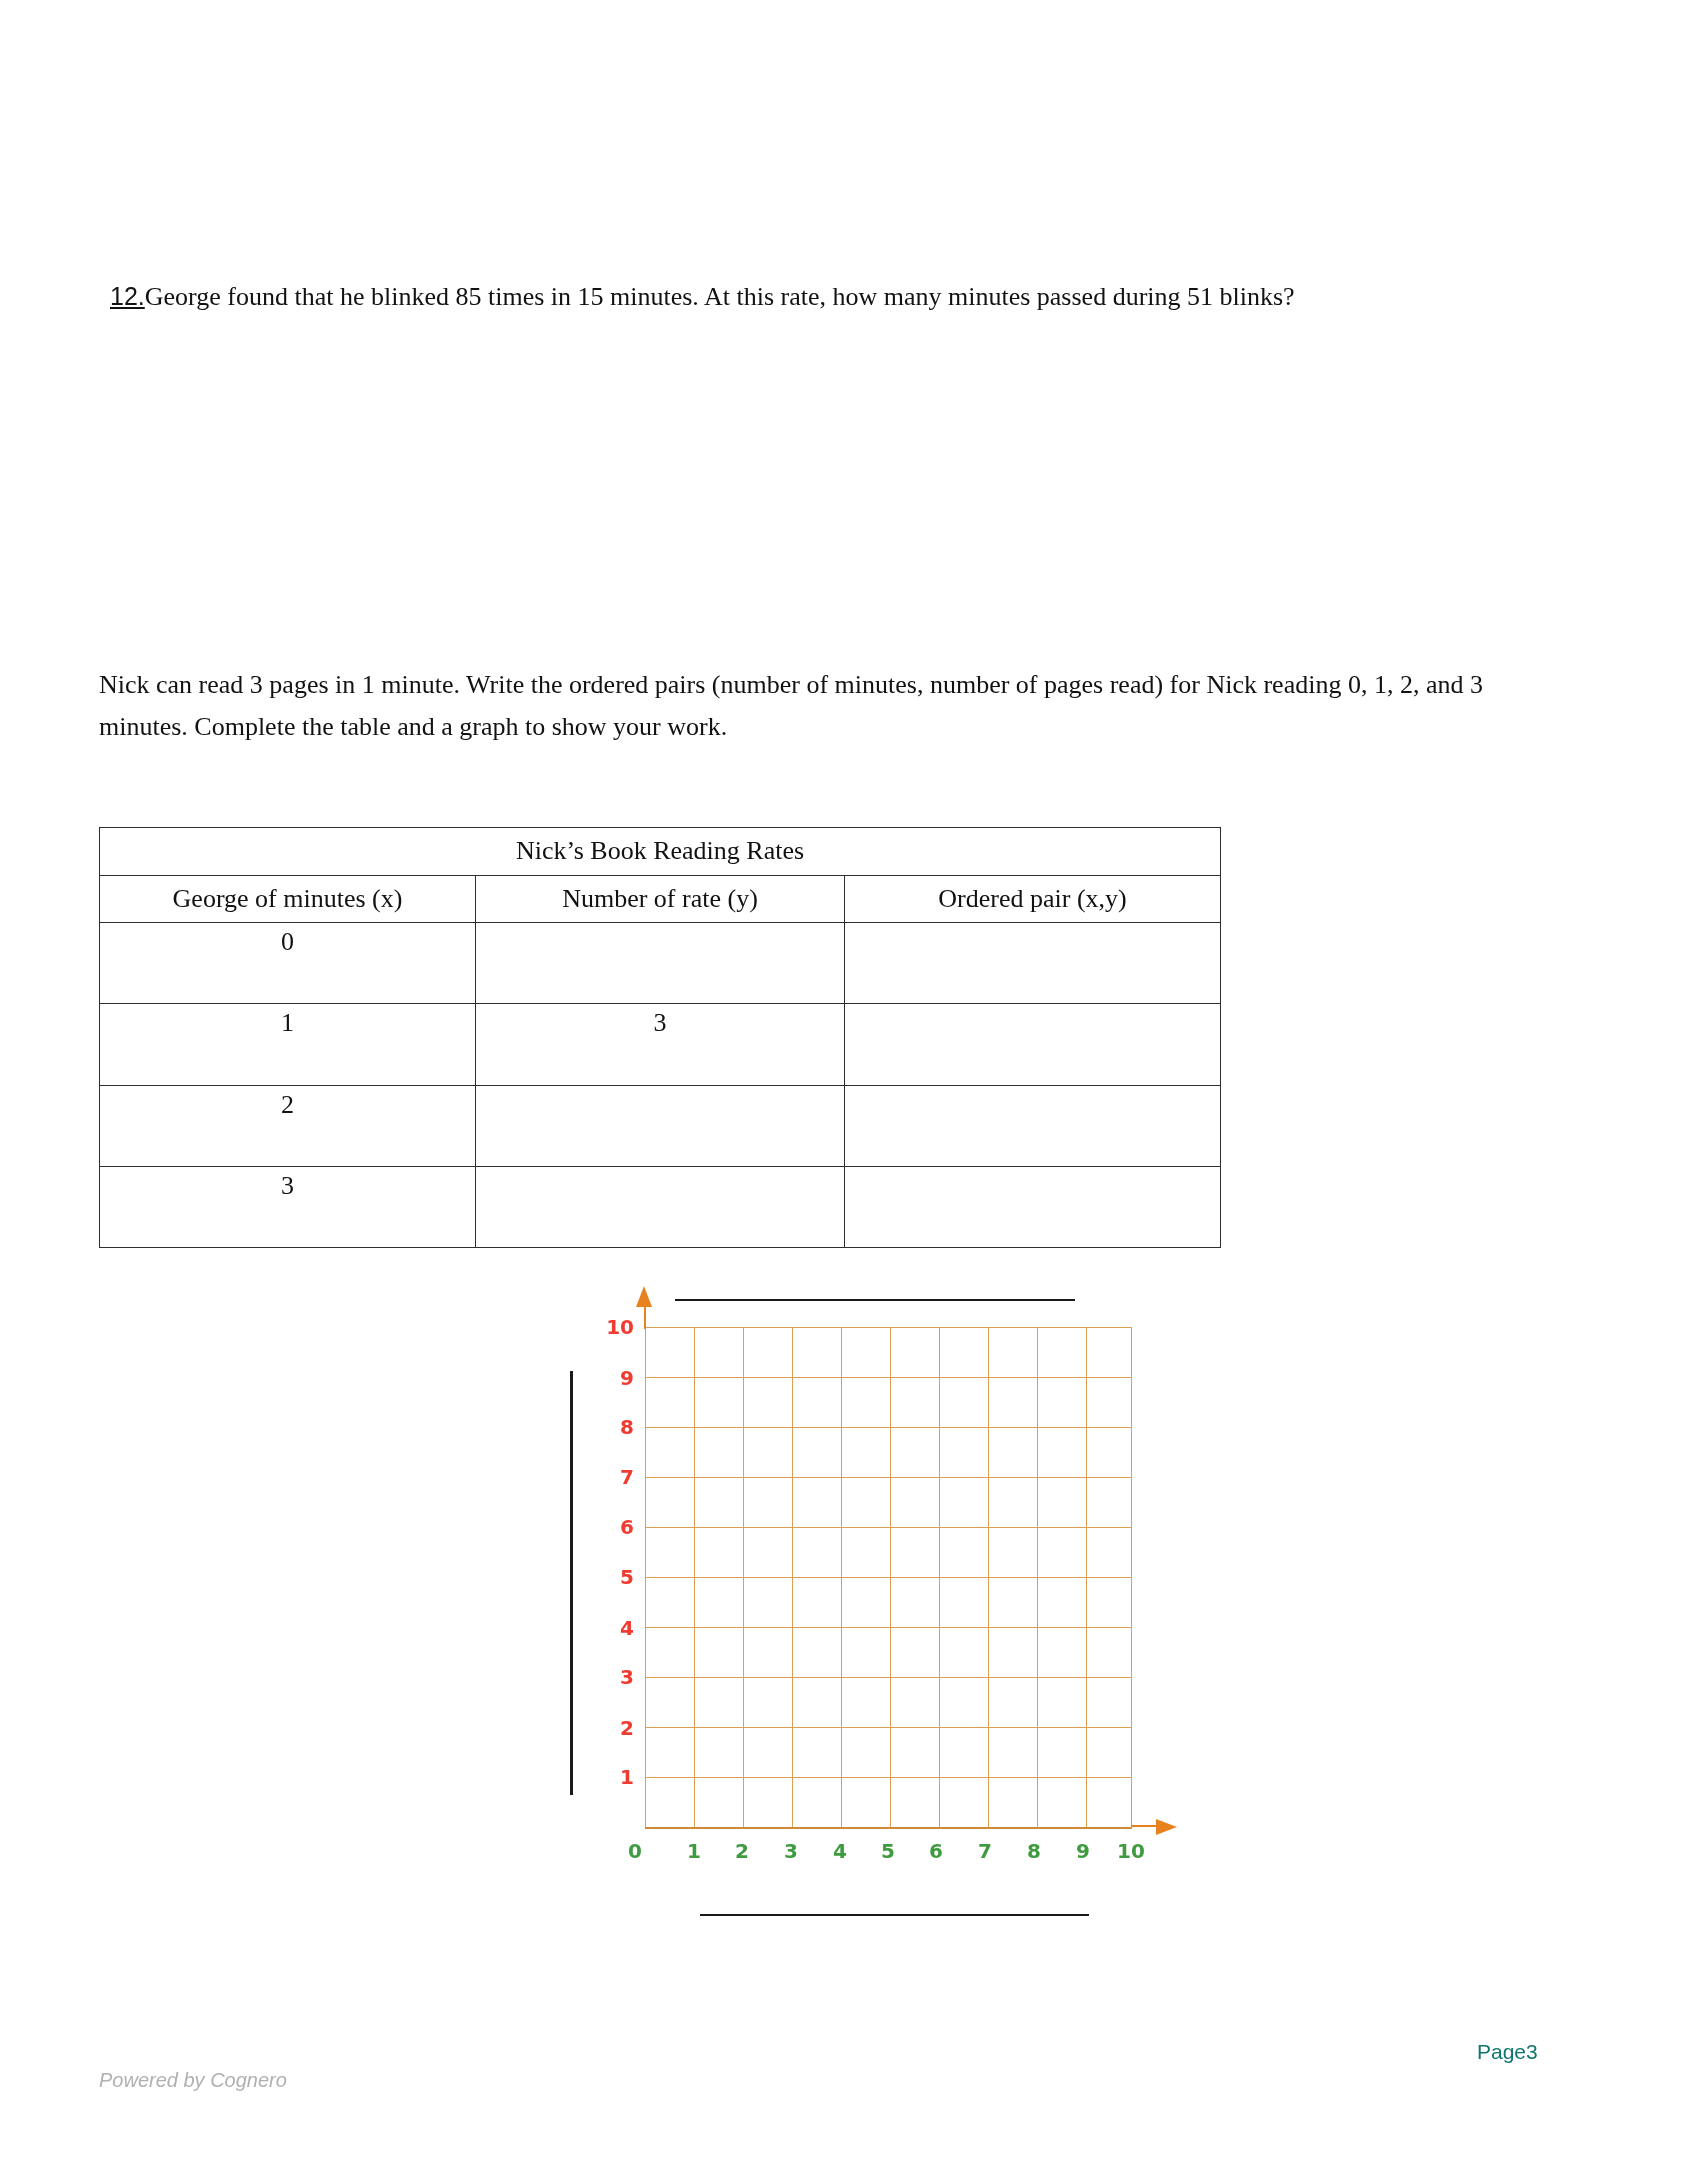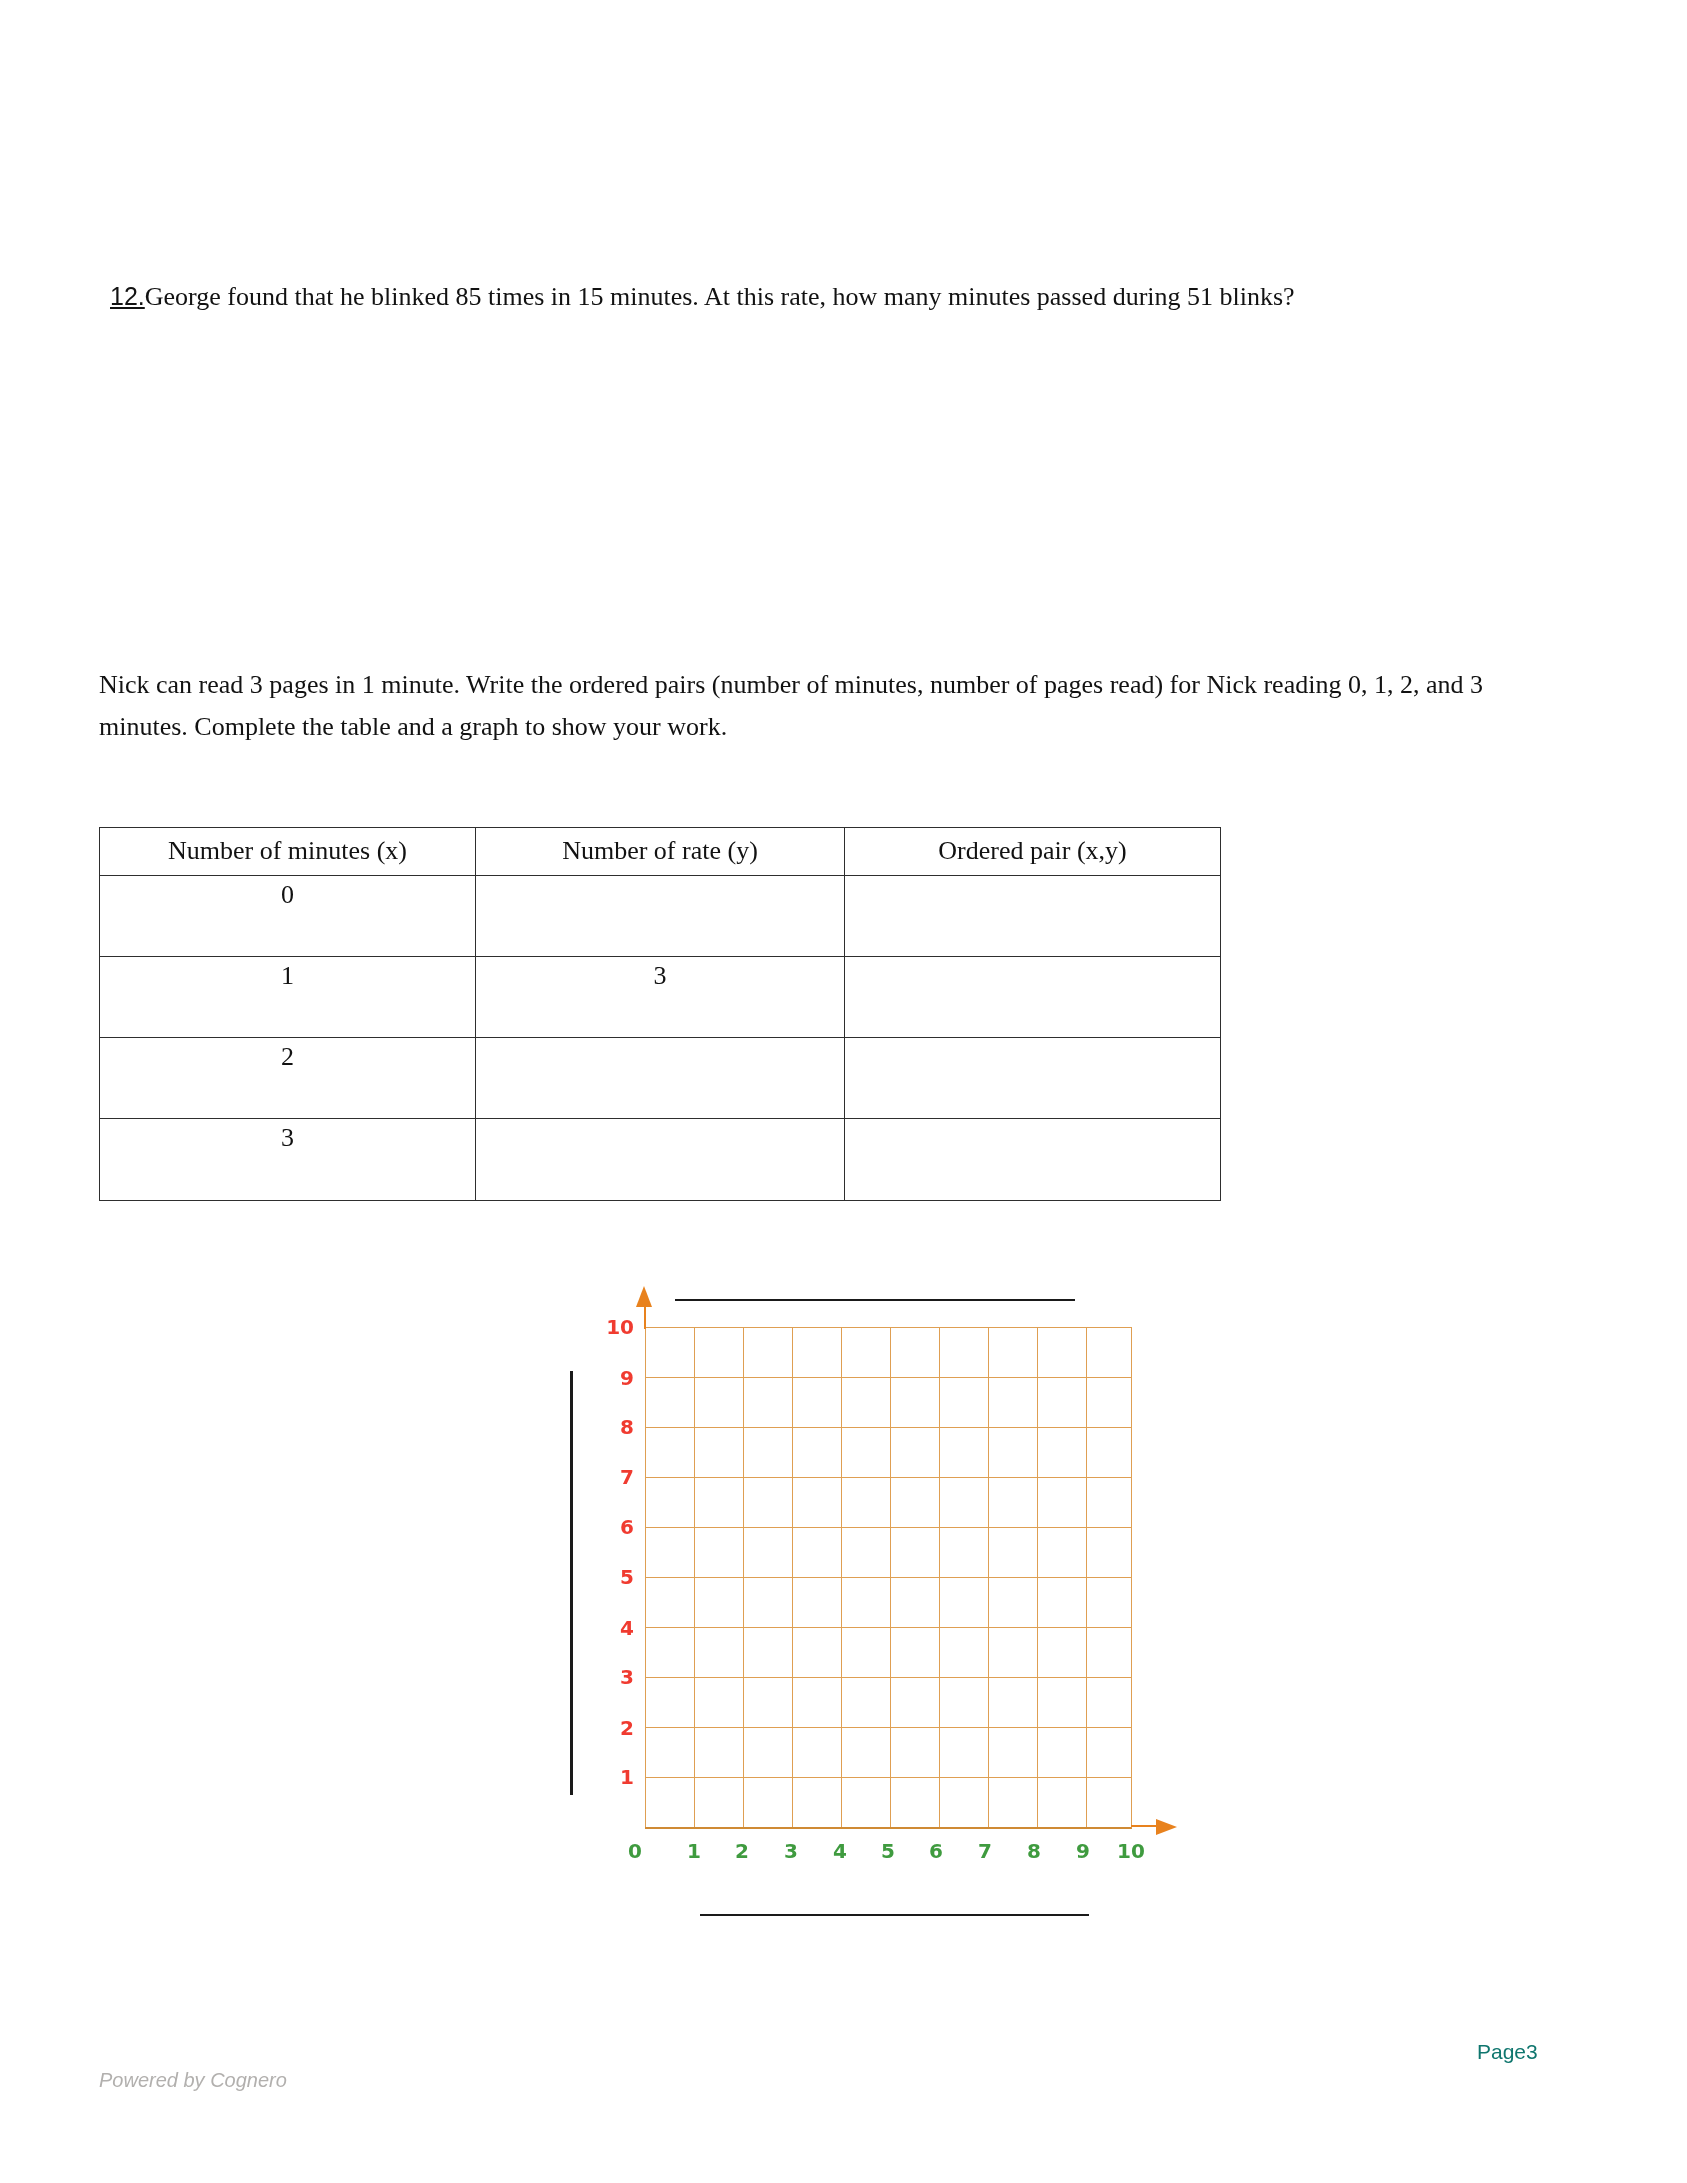--- a/index.html
+++ b/index.html
@@ -124,22 +124,25 @@
 
   <div class="paragraph" style="left:99px; top:664px; width:1403px; line-height:1.6;">Nick can read 3 pages in 1 minute. Write the ordered pairs (number of minutes, number of pages read) for Nick reading 0, 1, 2, and 3 minutes.  Complete the table and a graph to show your work.</div>
 
   <table class="rates">
     <colgroup>
         <col class="c1">
         <col class="c2">
         <col class="c3">
       </colgroup>
     <tbody>
+        <tr>
+      <td class="tbl-title" colspan="3">Nick’s Book Reading Rates</td>
+    </tr>
     <tr class="hdr">
-      <th>Number of minutes (x)</th>
+      <th>George of minutes (x)</th>
       <th>Number of rate (y)</th>
       <th>Ordered pair (x,y)</th>
     </tr>
     <tr class="datarow">
       <td>0</td>
       <td></td>
       <td></td>
     </tr>
     <tr class="datarow">
       <td>1</td>

